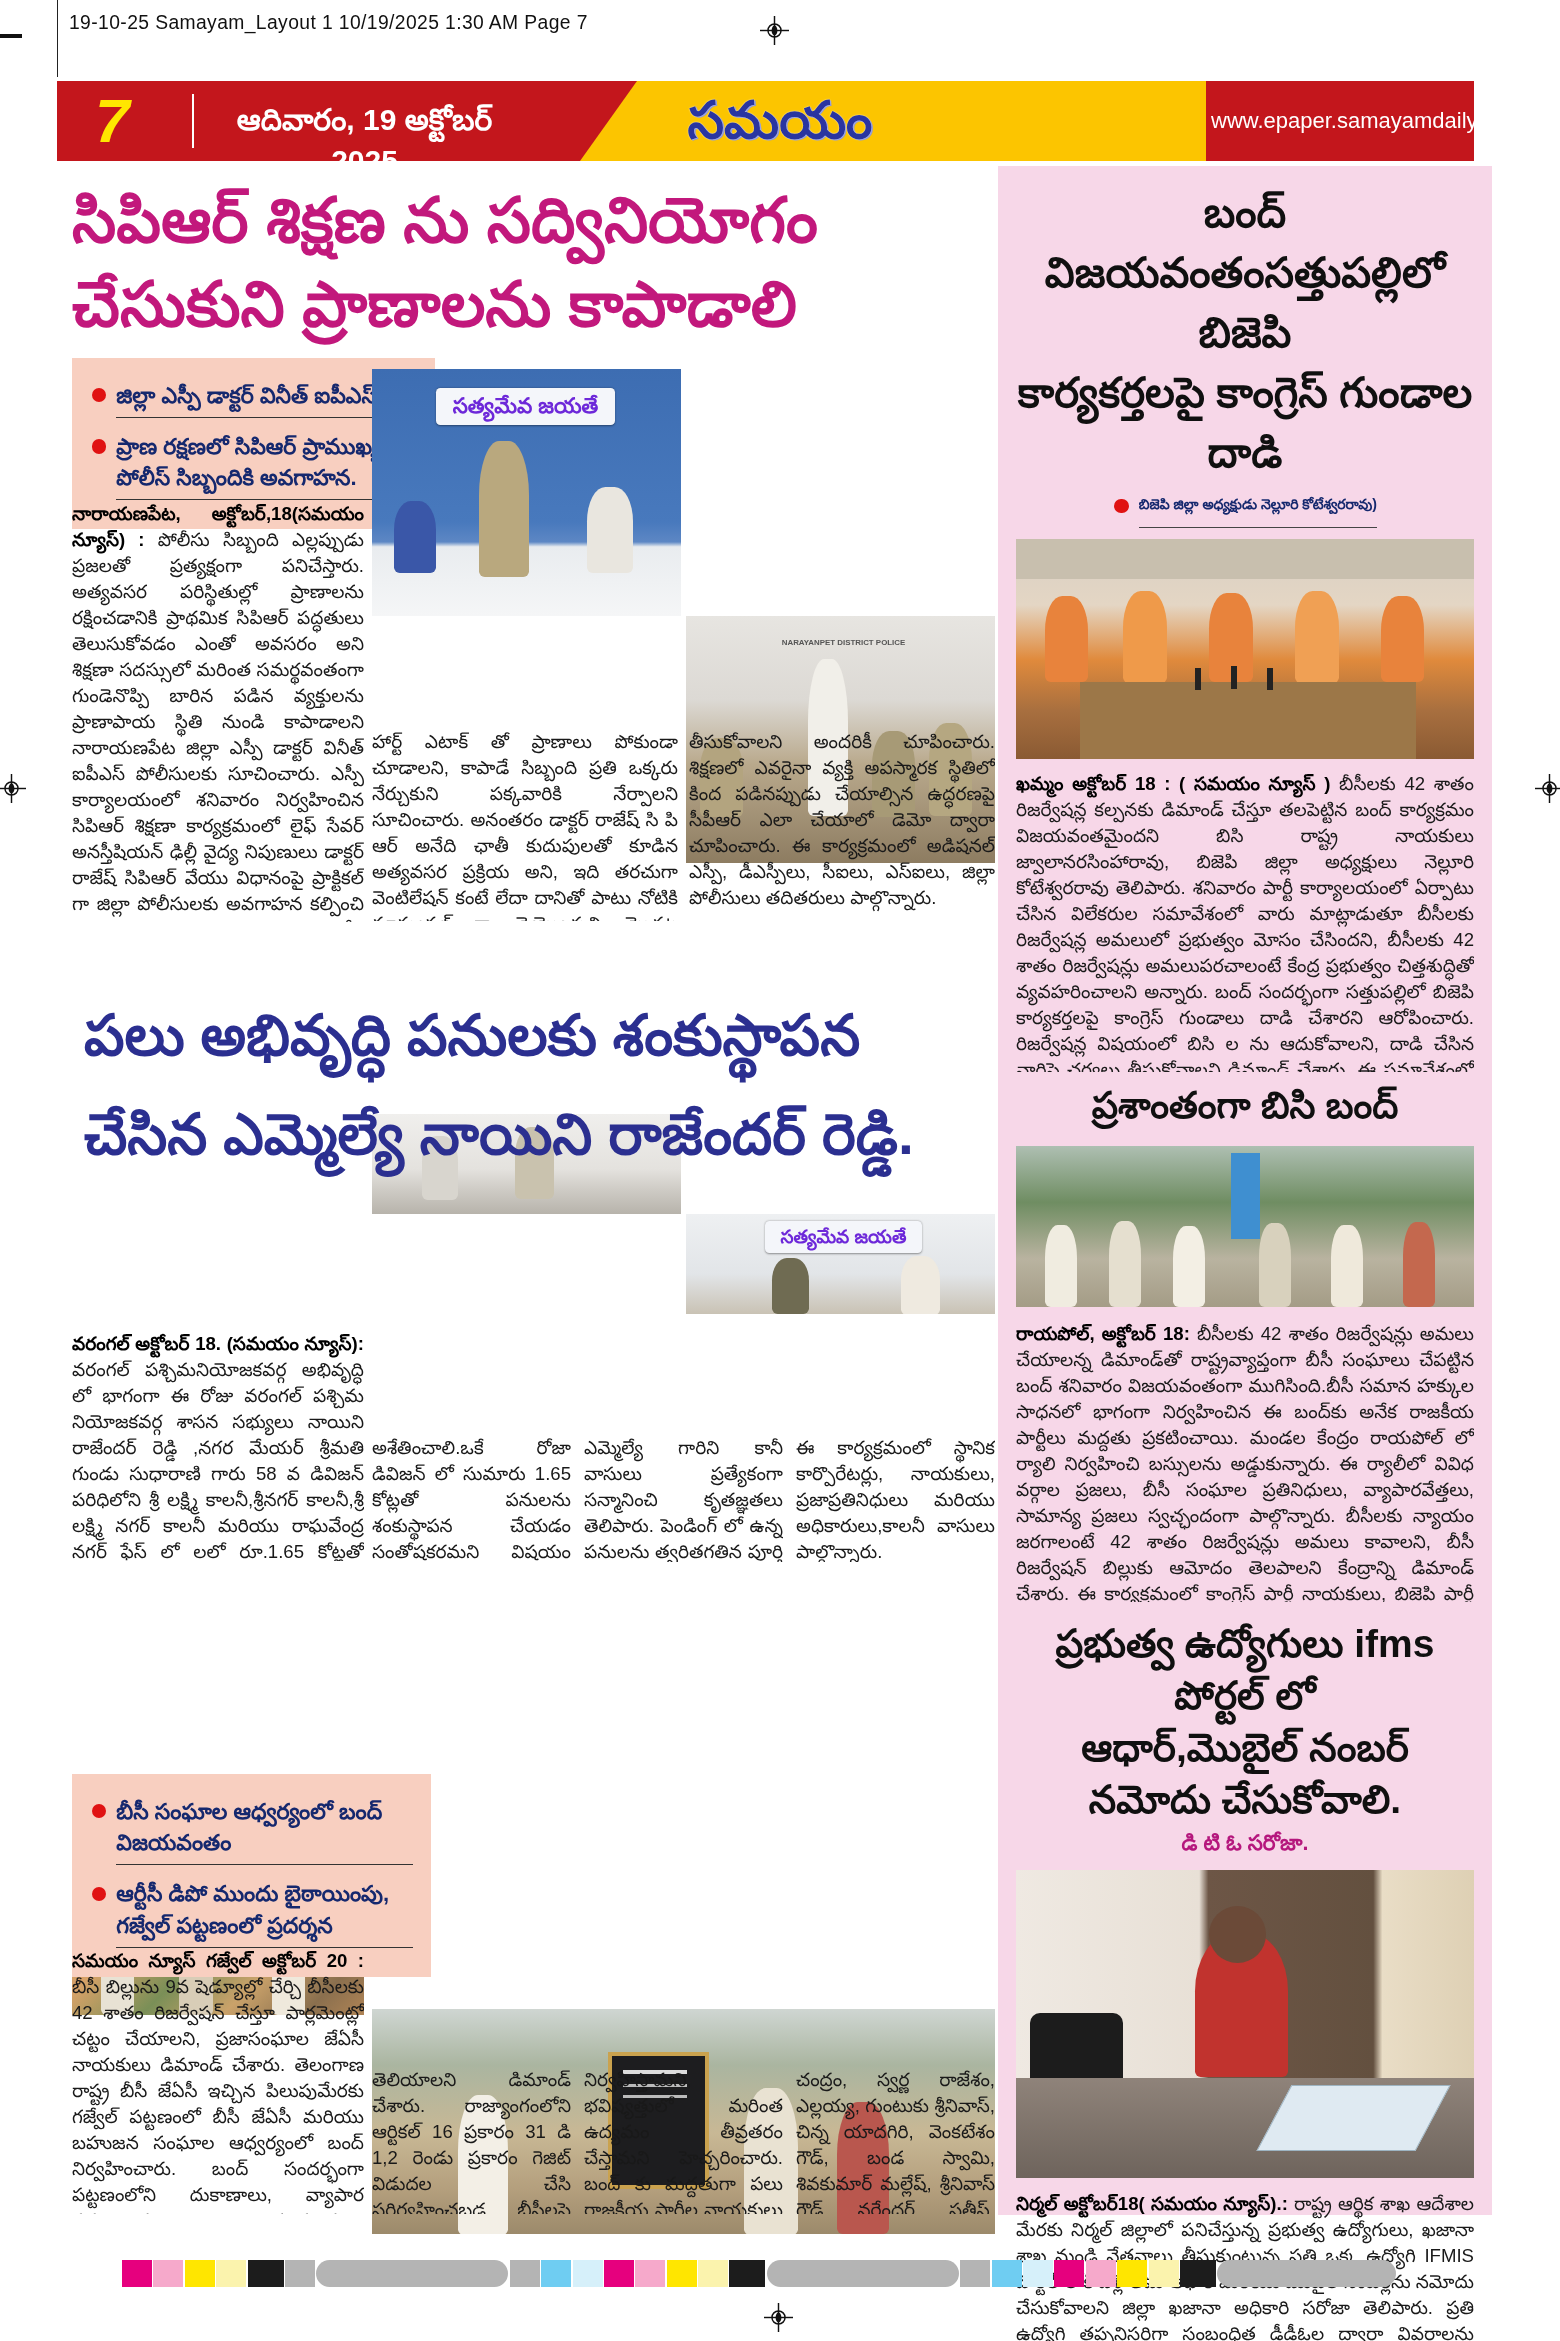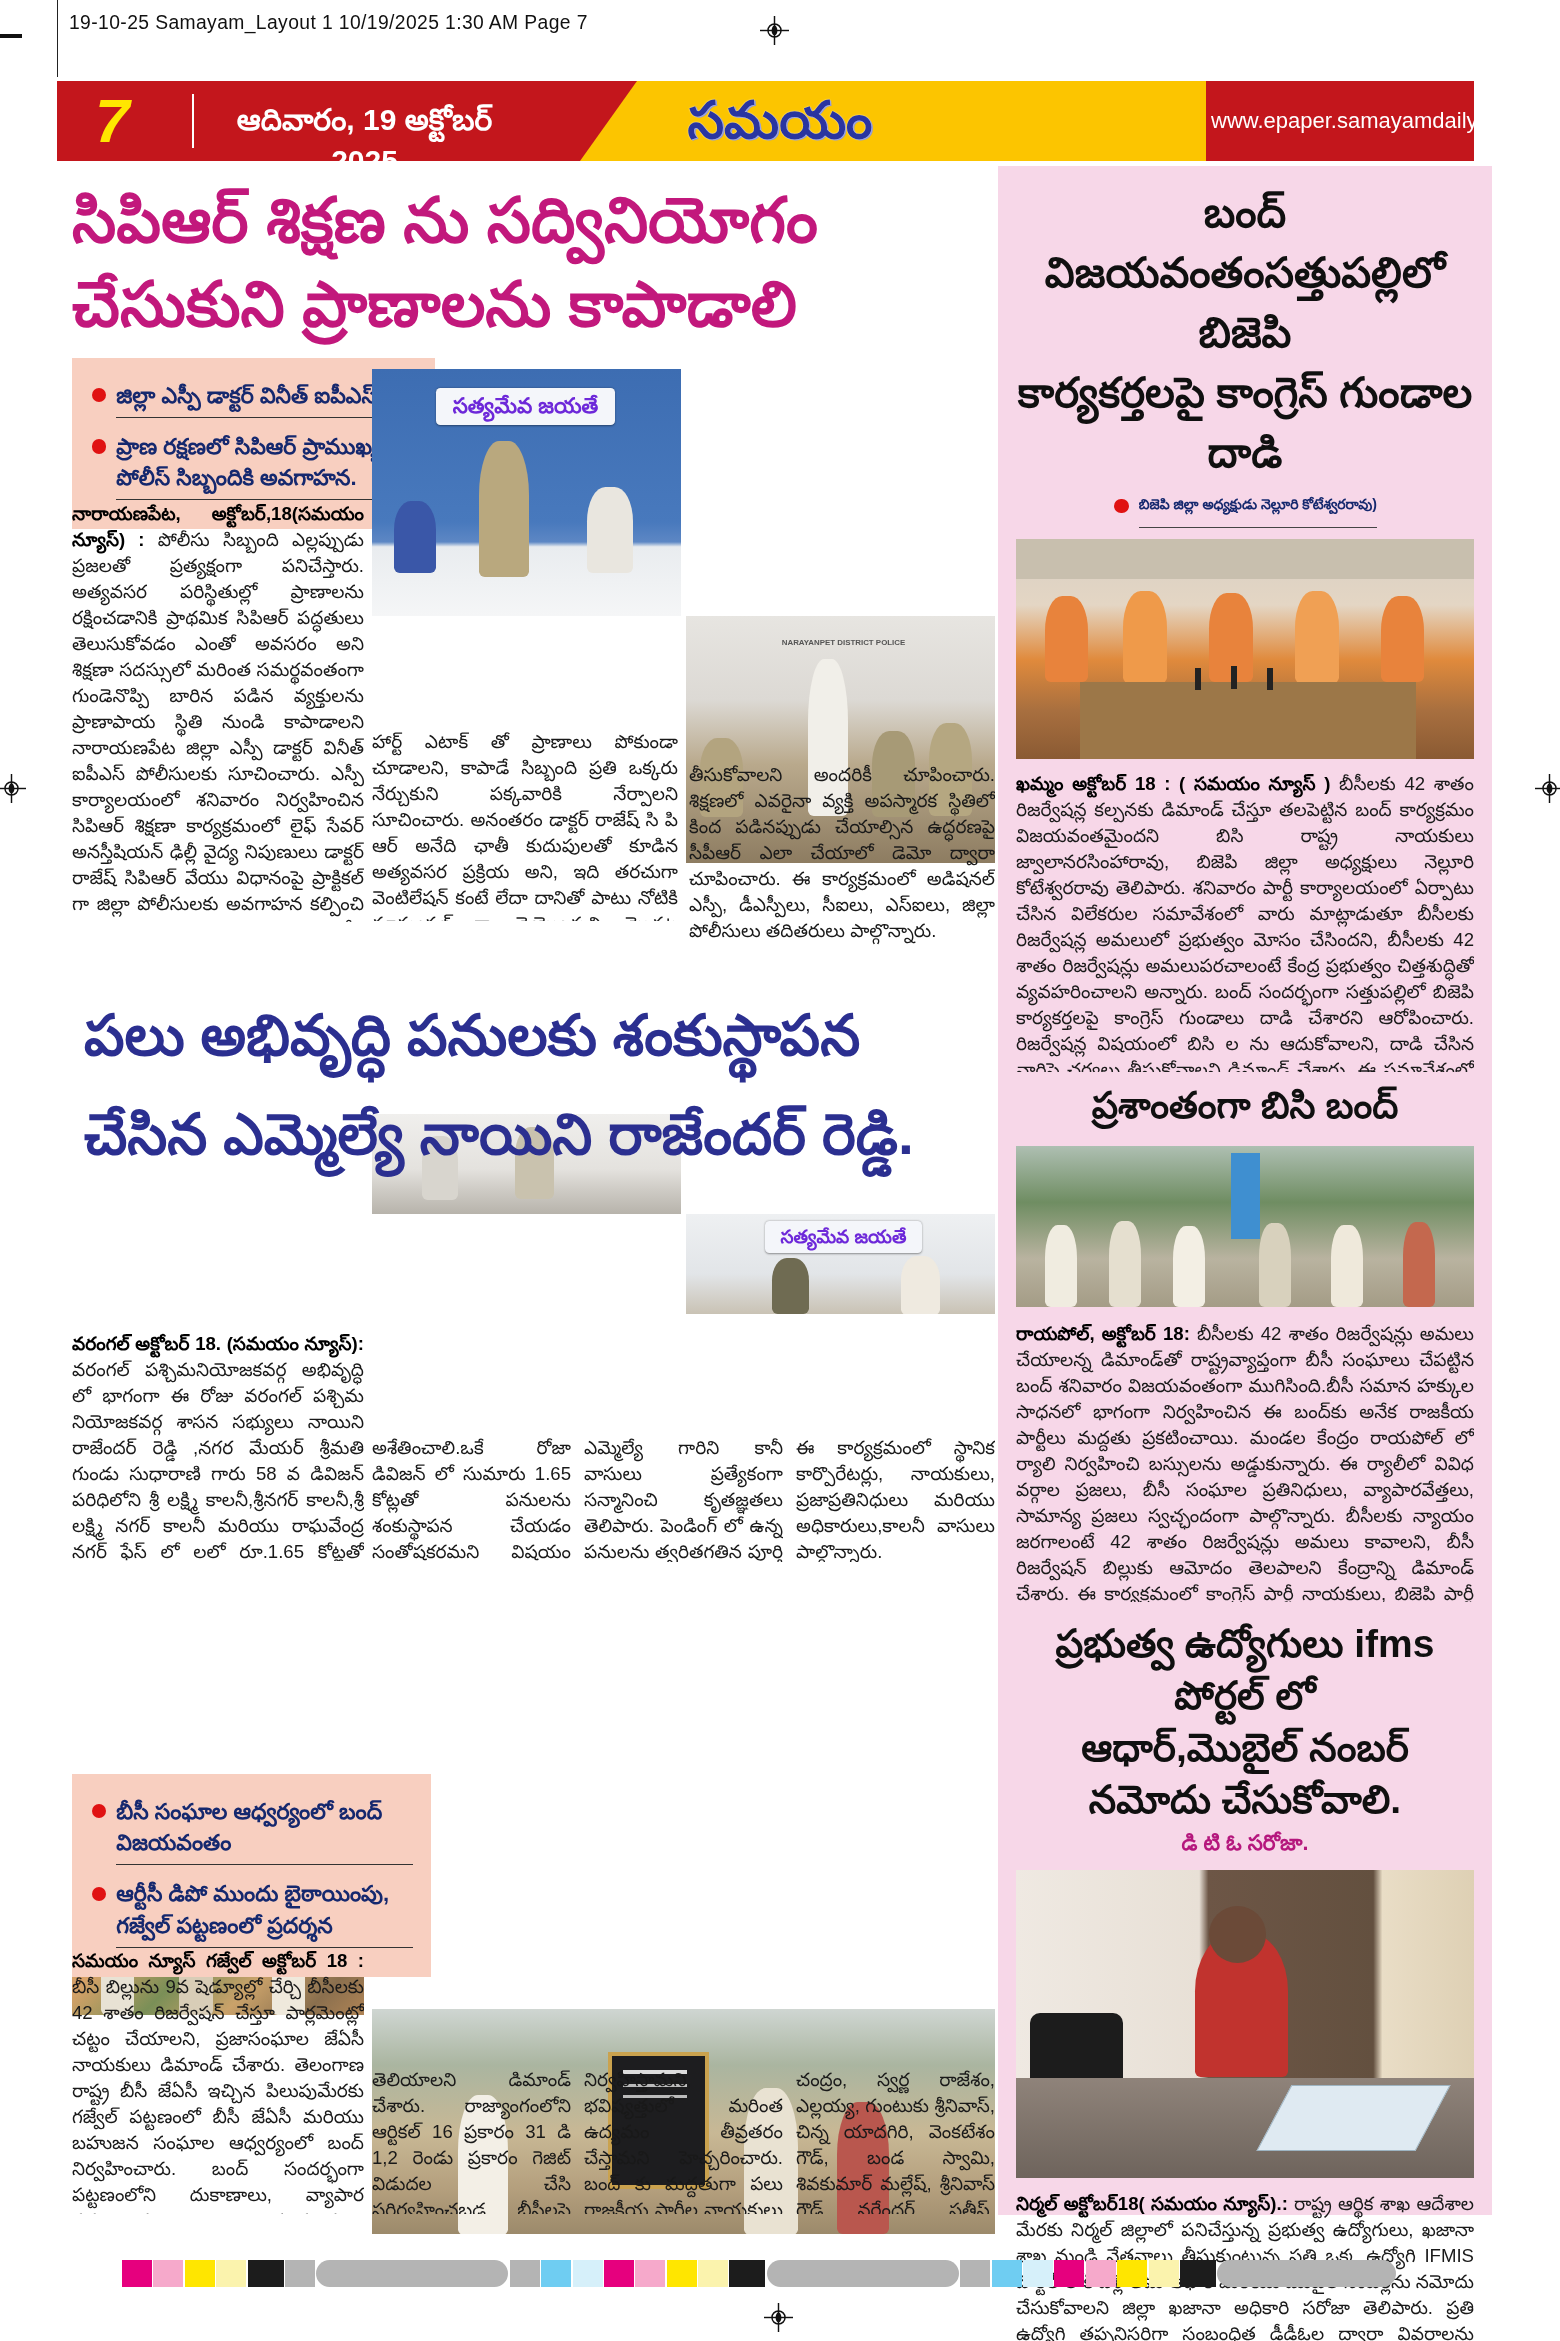--- a/index.html
+++ b/index.html
@@ -176,21 +176,21 @@
     <div class="sil" style="left:50px;top:21.5px;width:36px;height:64px;background:#d8d5ce;"></div>
     <div class="sil" style="left:143px;top:13px;width:39px;height:72px;background:#c9c2ae;"></div>
   </div>
   <div class="abs photo ph-cpr-d" style="left:686px;top:620px;width:309px;height:100px;">
     <div class="plaque" style="left:79px;top:7.2px;width:157px;height:31.5px;font-size:18.6px;line-height:31.5px;">సత్యమేవ జయతే</div>
     <div class="sil" style="left:86px;top:44px;width:37px;height:56px;background:#6f6b52;"></div>
     <div class="sil" style="left:215px;top:42px;width:39px;height:59px;background:#efeae0;"></div>
   </div>
 
   <div class="abs body-text col" style="left:372px;top:729px;width:306px;height:192px;">హార్ట్ ఎటాక్ తో ప్రాణాలు పోకుండా చూడాలని, కాపాడే సిబ్బంది ప్రతి ఒక్కరు నేర్చుకుని పక్కవారికి నేర్పాలని సూచించారు. అనంతరం డాక్టర్ రాజేష్ సి పి ఆర్ అనేది ఛాతీ కుదుపులతో కూడిన అత్యవసర ప్రక్రియ అని, ఇది తరచుగా వెంటిలేషన్ కంటే లేదా దానితో పాటు నోటికి మాన్యువల్ గా చెయ్యొచ్చని మొదట పరిశీలన చూపెట్టారు.</div>
-  <div class="abs body-text col" style="left:689px;top:762px;width:306px;height:192px;">తీసుకోవాలని అందరికీ చూపించారు. శిక్షణలో ఎవరైనా వ్యక్తి అపస్మారక స్థితిలో కింద పడినప్పుడు చేయాల్సిన ఉద్ధరణపై సీపీఆర్ ఎలా చేయాలో డెమో ద్వారా చూపించారు. ఈ కార్యక్రమంలో అడిషనల్ ఎస్పీ, డీఎస్పీలు, సీఐలు, ఎస్ఐలు, జిల్లా పోలీసులు తదితరులు పాల్గొన్నారు.</div>
+  <div class="abs body-text col" style="left:689px;top:729px;width:306px;height:192px;">తీసుకోవాలని అందరికీ చూపించారు. శిక్షణలో ఎవరైనా వ్యక్తి అపస్మారక స్థితిలో కింద పడినప్పుడు చేయాల్సిన ఉద్ధరణపై సీపీఆర్ ఎలా చేయాలో డెమో ద్వారా చూపించారు. ఈ కార్యక్రమంలో అడిషనల్ ఎస్పీ, డీఎస్పీలు, సీఐలు, ఎస్ఐలు, జిల్లా పోలీసులు తదితరులు పాల్గొన్నారు.</div>
 
   <div class="abs hl-blue">
     <div>పలు అభివృద్ధి పనులకు శంకుస్థాపన</div>
     <div>చేసిన ఎమ్మెల్యే నాయిని రాజేందర్ రెడ్డి.</div>
   </div>
 
   <div class="abs photo ph-war-a" style="left:72px;top:1208px;width:292px;height:113px;">
     <div class="sil" style="left:29px;top:29px;width:33px;height:84px;background:#e8e2d4;"></div>
     <div class="sil" style="left:107px;top:21.5px;width:34px;height:92px;background:#d8cdb7;"></div>
     <div class="sil" style="left:200px;top:26px;width:33px;height:87px;background:#efe9dc;"></div>
@@ -219,21 +219,21 @@
       <span class="dot"></span>
       <span class="txt">బీసీ సంఘాల ఆధ్వర్యంలో బంద్ విజయవంతం</span>
     </div>
     <div class="bullet-item">
       <span class="dot"></span>
       <span class="txt">ఆర్టీసీ డిపో ముందు బైఠాయింపు, గజ్వేల్ పట్టణంలో ప్రదర్శన</span>
     </div>
   </div>
 
   <div class="abs body-text col" style="left:72px;top:1948px;width:292px;height:266px;">
-    <span class="dateline">సమయం న్యూస్ గజ్వేల్ అక్టోబర్ 18 :</span>
+    <span class="dateline">సమయం న్యూస్ గజ్వేల్ అక్టోబర్ 20 :</span>
     <span>బీసీ బిల్లును 9వ షెడ్యూల్లో చేర్చి బీసీలకు 42 శాతం రిజర్వేషన్ చేస్తూ పార్లమెంట్లో చట్టం చేయాలని, ప్రజాసంఘాల జేఏసీ నాయకులు డిమాండ్ చేశారు. తెలంగాణ రాష్ట్ర బీసీ జేఏసీ ఇచ్చిన పిలుపుమేరకు గజ్వేల్ పట్టణంలో బీసీ జేఏసీ మరియు బహుజన సంఘాల ఆధ్వర్యంలో బంద్ నిర్వహించారు. బంద్ సందర్భంగా పట్టణంలోని దుకాణాలు, వ్యాపార సముదాయాలు స్వచ్ఛందంగా మూసివేశారు. ఆర్టీసీ డిపో ముందు బైఠాయింపు నిర్వహించి ప్రదర్శనగా పట్టణ ప్రధాన వీధుల గుండా ర్యాలీ నిర్వహించారు. ఈ సందర్భంగా బీసీ జేఏసీ నాయకులు మాట్లాడుతూ బీసీలకు 42 శాతం రిజర్వేషన్లు అమలు చేస్తే విద్యా ఉద్యోగ రంగాల్లో బీసీలకు న్యాయం జరుగుతుందని అన్నారు.</span>
   </div>
 
   <div class="abs body-text col" style="left:372px;top:2067px;width:199px;height:147px;">తెలియాలని డిమాండ్ చేశారు. రాజ్యాంగంలోని ఆర్టికల్ 16 ప్రకారం 31 డి 1,2 రెండు ప్రకారం గెజిట్ విడుదల చేసి పరిర్వహించబడ్డ బీసీలపై ట్రస్టుల్లో 50% మించకుండా ఉన్న నిబంధనలను సవరించాలని కోరారు. తెలంగాణలో కాంగ్రెస్ ప్రభుత్వం స్థానిక సంస్థల ఎన్నికల్లో బీసీలకు 57% ఉండగా కేవలం 27% రిజర్వేషన్లే అమలవుతున్నాయని తెలిపారు.</div>
   <div class="abs body-text col" style="left:584px;top:2067px;width:199px;height:147px;">నిర్వహిస్తామని, భవిష్యత్తులో మరింత ఉద్యమం తీవ్రతరం చేస్తామని హెచ్చరించారు. బంద్ కు మద్దతుగా పలు రాజకీయ పార్టీల నాయకులు సంఘీభావం ప్రకటించారు. ఈ కార్యక్రమంలో బీసీ సంఘాల నాయకులు, విద్యార్థి సంఘాల నాయకులు, కుల సంఘాల ప్రతినిధులు పాల్గొన్నారు.</div>
   <div class="abs body-text col" style="left:796px;top:2067px;width:199px;height:147px;">చంద్రం, స్వర్ణ రాజేశం, ఎల్లయ్య, గుంటుకు శ్రీనివాస్, చిన్న యాదగిరి, వెంకటేశం గౌడ్, బండ స్వామి, శివకుమార్ మల్లేష్, శ్రీనివాస్ గౌడ్, నరేందర్, సతీష్, తదితర నాయకులు పాల్గొని బీసీల హక్కుల సాధన కోసం పోరాటం కొనసాగిస్తామని తెలిపారు.</div>
 
   <div class="abs pink-panel">
     <div class="pp-inner">
 

